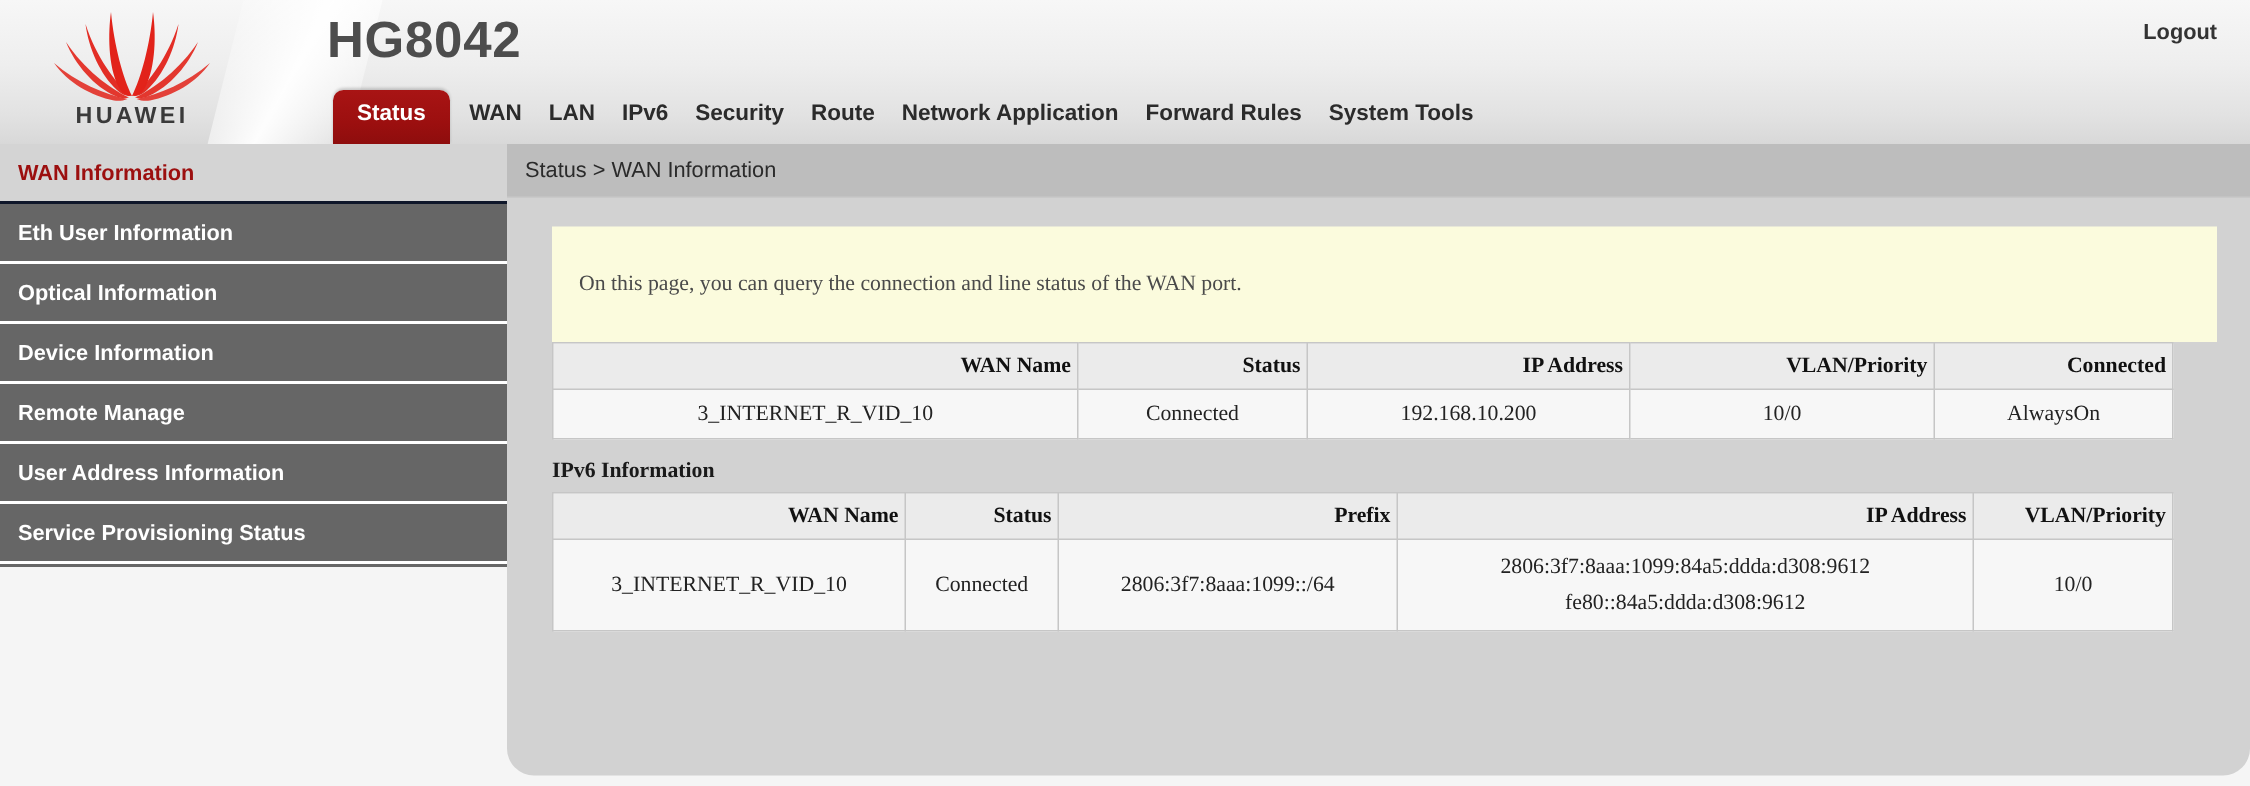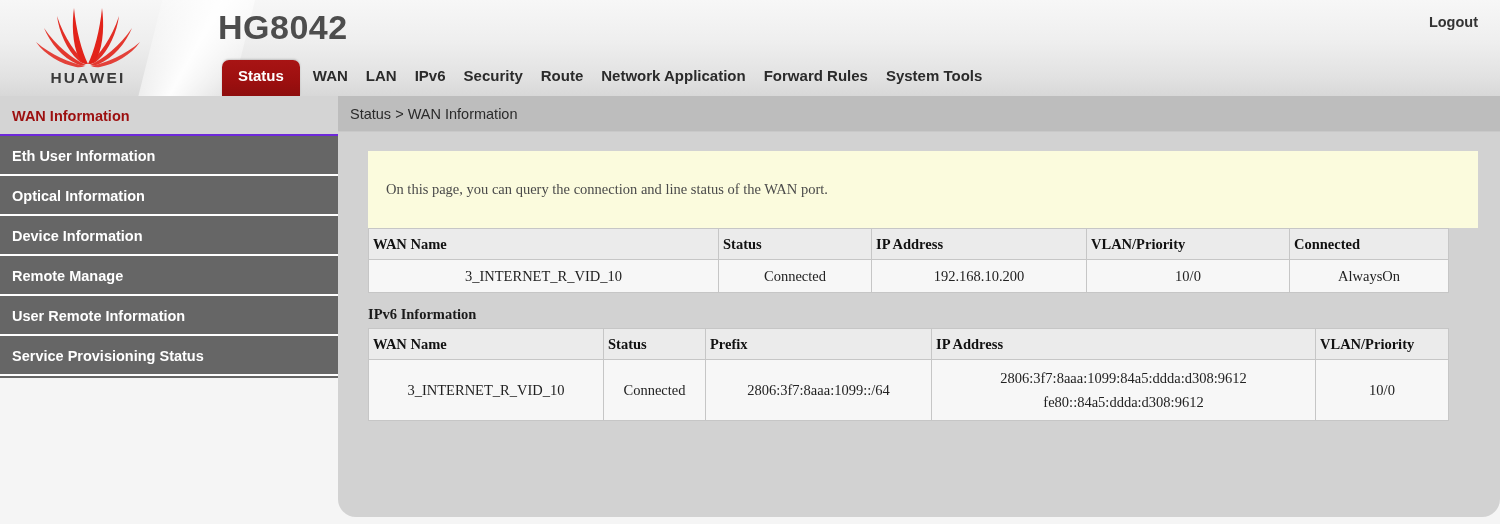--- a/index.html
+++ b/index.html
@@ -86,21 +86,21 @@
     font-size: 14.5px; font-weight: bold;
     color: #ffffff;
     background: #666666;
     border-bottom: 2px solid #ffffff;
     cursor: pointer;
     white-space: nowrap;
   }
   .side-item.active {
     background: #d4d4d4;
     color: #9c0f0f;
-    border-bottom: 2px solid #6d28d9;
+    border-bottom: 2px solid #0f172a;
   }
   .sidebar-tail {
     height: 2px; background: #666666;
   }
 
   .content {
     position: absolute; left: 338px; top: 0;
     width: 1162px; height: 421px;
     background: #d2d2d2;
     border-radius: 18px;
@@ -131,21 +131,21 @@
     width: 1080px;
     border-collapse: collapse;
     background: #f7f7f7;
     table-layout: fixed;
   }
   table.info th {
     background: #ebebeb;
     font-size: 14.5px; font-weight: bold; color: #111;
     height: 31px;
     border: 1px solid #c6c6c6;
-    text-align: left;
+    text-align: right;
     padding: 0 4px;
   }
   table.info td {
     background: #f7f7f7;
     font-size: 14.5px; color: #222;
     height: 33px;
     border: 1px solid #c6c6c6;
     text-align: center;
     padding: 0 4px;
   }
@@ -199,21 +199,21 @@
 <div class="red-bar"></div>
 
 <div class="body-wrap">
 
   <div class="sidebar">
     <div class="side-item active">WAN Information</div>
     <div class="side-item">Eth User Information</div>
     <div class="side-item">Optical Information</div>
     <div class="side-item">Device Information</div>
     <div class="side-item">Remote Manage</div>
-    <div class="side-item">User Remote Information</div>
+    <div class="side-item">User Address Information</div>
     <div class="side-item">Service Provisioning Status</div>
     <div class="sidebar-tail"></div>
   </div>
 
   <div class="content">
     <div class="breadcrumb">Status &gt; WAN Information</div>
 
     <div class="inner">
 
       <div class="notice">

